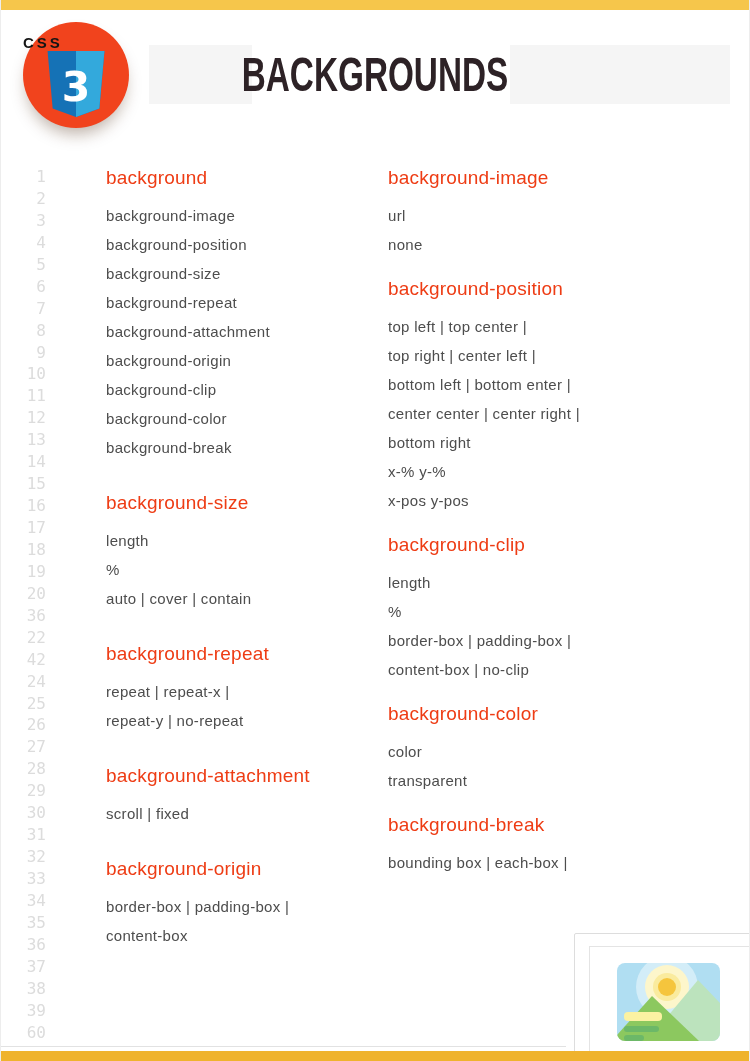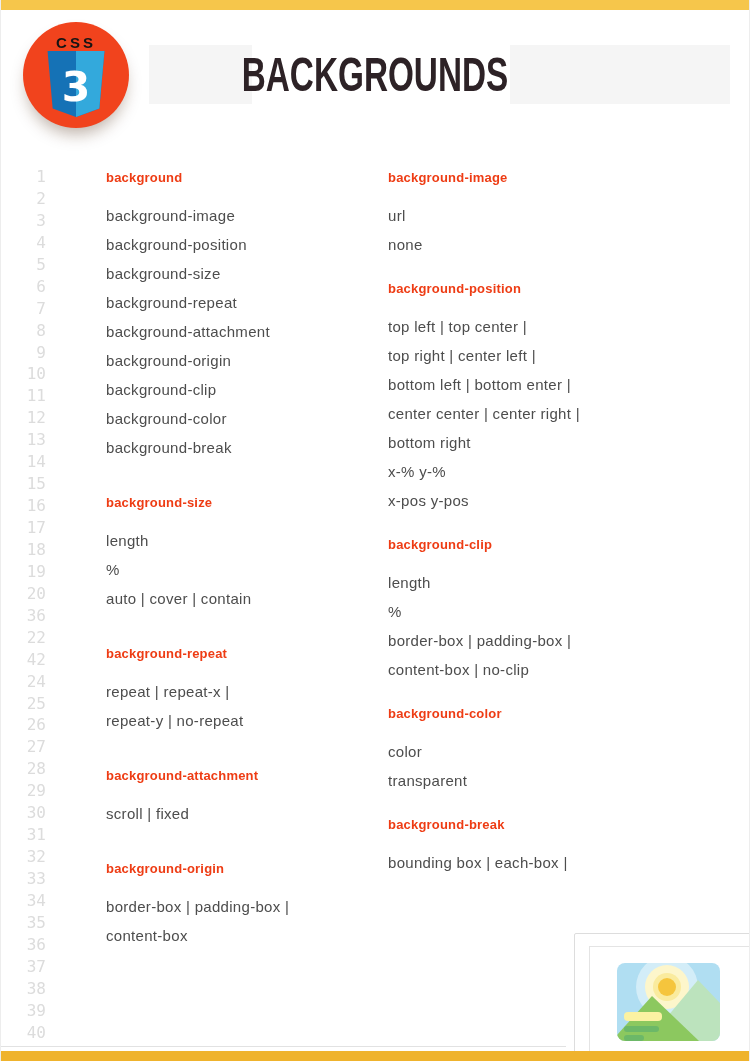--- a/index.html
+++ b/index.html
@@ -40,21 +40,20 @@
   
   .logo{
     position:absolute;left:22px;top:22px;width:106px;height:106px;
     border-radius:50%;
     background:var(--logo-orange);
     box-shadow:0 10px 16px -4px rgba(70,35,10,.35);
     z-index:5;
   }
   .logo .css-label{
     position:absolute;top:12px;left:0;right:0;
-    text-align:center;
     font-size:15px;font-weight:bold;letter-spacing:3px;
     color:#141414;
   }
   .logo .shield{
     position:absolute;left:50%;top:29px;transform:translateX(-50%);
     width:58px;height:66px;
   }
   .hdr-box{
     position:absolute;top:45px;height:59px;
     background:var(--box-gray);
@@ -84,21 +83,21 @@
   
   .col{
     position:absolute;top:163px;
   }
   .col.left{left:105px;width:270px;}
   .col.right{left:387px;width:340px;}
   .section{margin-bottom:26px;}
   .col.right .section{margin-bottom:15px;}
   .sec-title{
     height:29px;line-height:29px;
-    font-size:13px;font-weight:bold;
+    font-size:19px;font-weight:normal;
     letter-spacing:.2px;
     color:var(--accent);
     margin-bottom:9px;
   }
   .line{
     height:29px;line-height:29px;
     font-size:15px;letter-spacing:.3px;
     color:var(--text);
   }
   
@@ -172,21 +171,21 @@
       <div class="ln">30</div>
       <div class="ln">31</div>
       <div class="ln">32</div>
       <div class="ln">33</div>
       <div class="ln">34</div>
       <div class="ln">35</div>
       <div class="ln">36</div>
       <div class="ln">37</div>
       <div class="ln">38</div>
       <div class="ln">39</div>
-      <div class="ln">40</div>
+      <div class="ln">60</div>
     </div>
 
   <div class="col left">
       <div class="section">
         <div class="sec-title">background</div>
         <div class="line">background-image</div>
         <div class="line">background-position</div>
         <div class="line">background-size</div>
         <div class="line">background-repeat</div>
         <div class="line">background-attachment</div>

